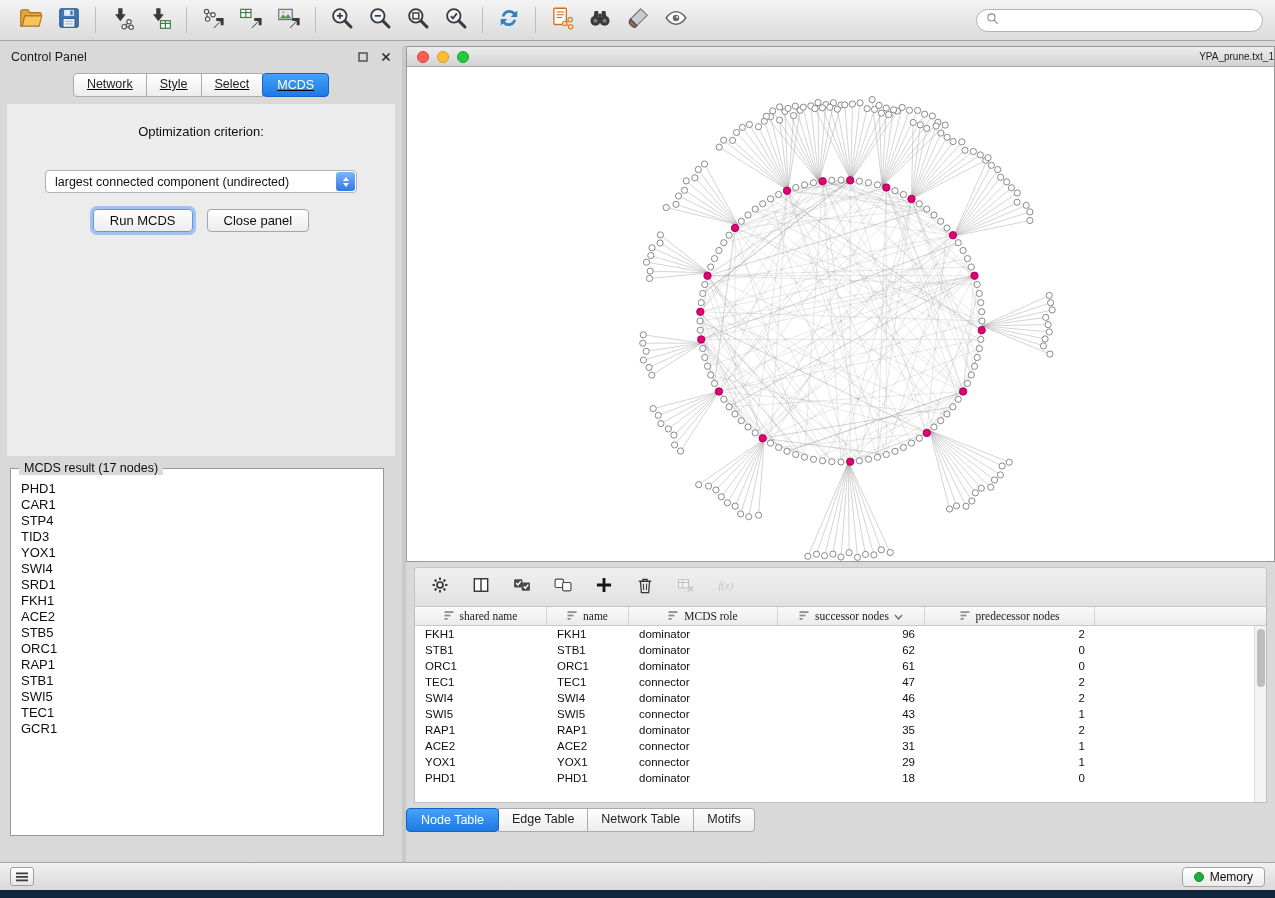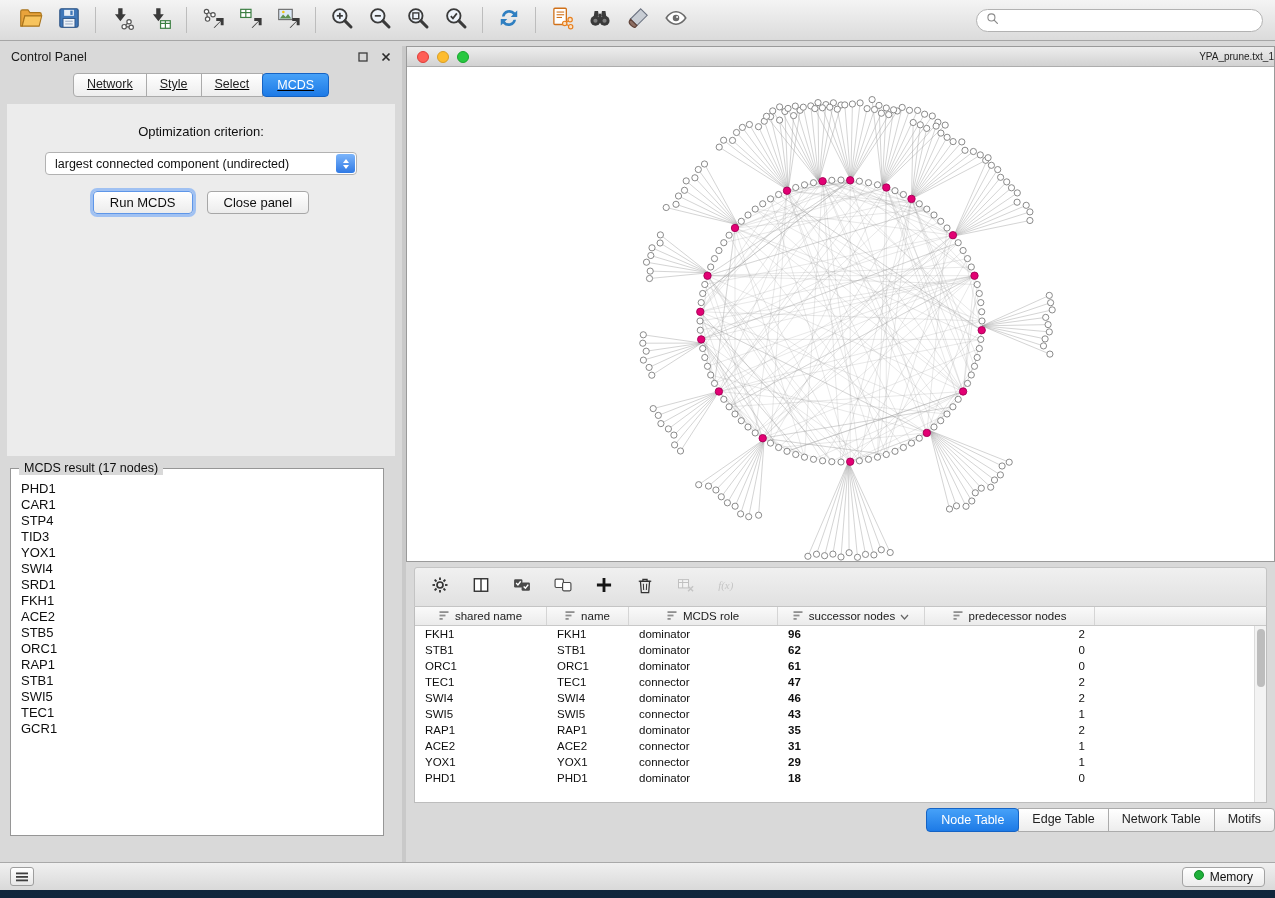--- a/index.html
+++ b/index.html
@@ -46,21 +46,21 @@
     border-color:#1563c4; color:#fff; border-radius:4px;
     padding:4px 14px; position:relative; z-index:1;
   }
 
   
   .control-panel { position:absolute; left:0; top:46px; width:402px; height:816px; background:#d9d9d9; }
   .cp-tabs { display:flex; justify-content:center; margin-top:5px;text-decoration:underline; }
   .cp-content { margin:7px 7px 0 7px; height:352px; background:#ececec; padding-top:20px; }
   .opt-label { text-align:center; font-size:13px; color:#0e0e0e; }
   .dropdown {
-    width:312px; height:23px; margin:13px auto 0;
+    width:312px; height:23px; margin:31px auto 0;
     background:#fff; border:1px solid #b2b2b2; border-radius:4px;
     display:flex; align-items:center; font-size:12.5px; color:#111;
     padding:0 26px 0 9px; position:relative;
   }
   .dropdown .sel-text { flex:1; white-space:nowrap; overflow:hidden; }
   .stepper {
     position:absolute; right:1px; top:1px; width:19px; height:19px;
     background:linear-gradient(#7cb5fb,#2f79e4); border-radius:3px;
     display:flex; flex-direction:column; align-items:center; justify-content:center; gap:2px;
   }
@@ -99,44 +99,44 @@
   .tp-toolbar {
     margin:2px 8px 0; height:40px;
     background:linear-gradient(#f0f0f0,#e1e1e1);
     border:1px solid #c4c4c4; border-radius:3px 3px 0 0;
     display:flex; align-items:center; padding:0 13px; gap:17px;
   }
   .tp-ico { width:24px; height:24px; display:flex; align-items:center; justify-content:center; cursor:default; }
   .tp-ico.disabled { opacity:0.45; }
   .tp-table { margin:0 8px; height:196px; background:#fff; border:1px solid #bdbdbd; border-top:none; position:relative; overflow:hidden; }
   .thead { display:flex; height:19px; background:linear-gradient(#fafafa,#ebebeb); border-bottom:1px solid #c8c8c8; }
-  .thcell { display:flex; align-items:center; justify-content:center; gap:5px; font-size:11.5px; color:#1c1c1c; border-right:1px solid #d5d5d5; }
+  .thcell { display:flex; align-items:center; justify-content:center; gap:5px; font-size:11.5px; color:#1c1c1c; border-right:1px solid #d5d5d5;font-family:Liberation Serif, serif; }
   .c0{width:132px} .c1{width:82px} .c2{width:149px} .c3{width:147px} .c4{width:170px} .cF{flex:1; border-right:none;}
   .tbody { position:absolute; top:19px; left:0; right:12px; bottom:0; overflow:hidden; }
   .trow { display:flex; height:16px; align-items:center; }
   .tcell { font-size:11.5px; color:#0f0f0f; padding:0 10px; white-space:nowrap; }
   .tcell.c-shared{width:132px} .tcell.c-name{width:82px} .tcell.c-role{width:149px}
-  .tcell.c-succ{width:147px; font-weight:bold;} .tcell.c-pred{width:170px; text-align:right;}
+  .tcell.c-succ{width:147px; text-align:right;} .tcell.c-pred{width:170px; text-align:right;}
   .tcell.c-fill{flex:1}
   .vscroll { position:absolute; top:19px; right:0; bottom:0; width:12px; background:#f3f3f3; border-left:1px solid #dcdcdc; }
   .vthumb { position:absolute; top:3px; left:2px; width:8px; height:58px; background:#bdbdbd; border-radius:4px; }
-  .tp-tabs { display:flex; justify-content:flex-end; margin-top:5px; }
+  .tp-tabs { display:flex; justify-content:flex-start; margin-top:5px; }
 
   
   .status-bar {
     position:absolute; left:0; top:862px; right:0; height:28px;
     background:linear-gradient(#f0f0f0,#d9d9d9); border-top:1px solid #a9a9a9;
     display:flex; align-items:center; padding:0 10px;
   }
   .hamburger-btn {
     width:24px; height:19px; border:1px solid #9e9e9e; border-radius:3px;
     background:linear-gradient(#fff,#e7e7e7); display:flex; align-items:center; justify-content:center;
   }
   .memory-btn {
-    margin-left:auto; display:flex; align-items:flex-start; gap:6px;
+    margin-left:auto; display:flex; align-items:center; gap:6px;
     border:1px solid #a3a3a3; border-radius:4px;
     background:linear-gradient(#ffffff,#ebebeb); padding:2px 11px; font-size:12px; color:#0e0e0e;
   }
   .mem-dot { width:10px; height:10px; border-radius:50%; background:#1faf3a; border:1px solid #128a28; }
 </style>
 </head>
 <body>
 
 <div class="app">
 

